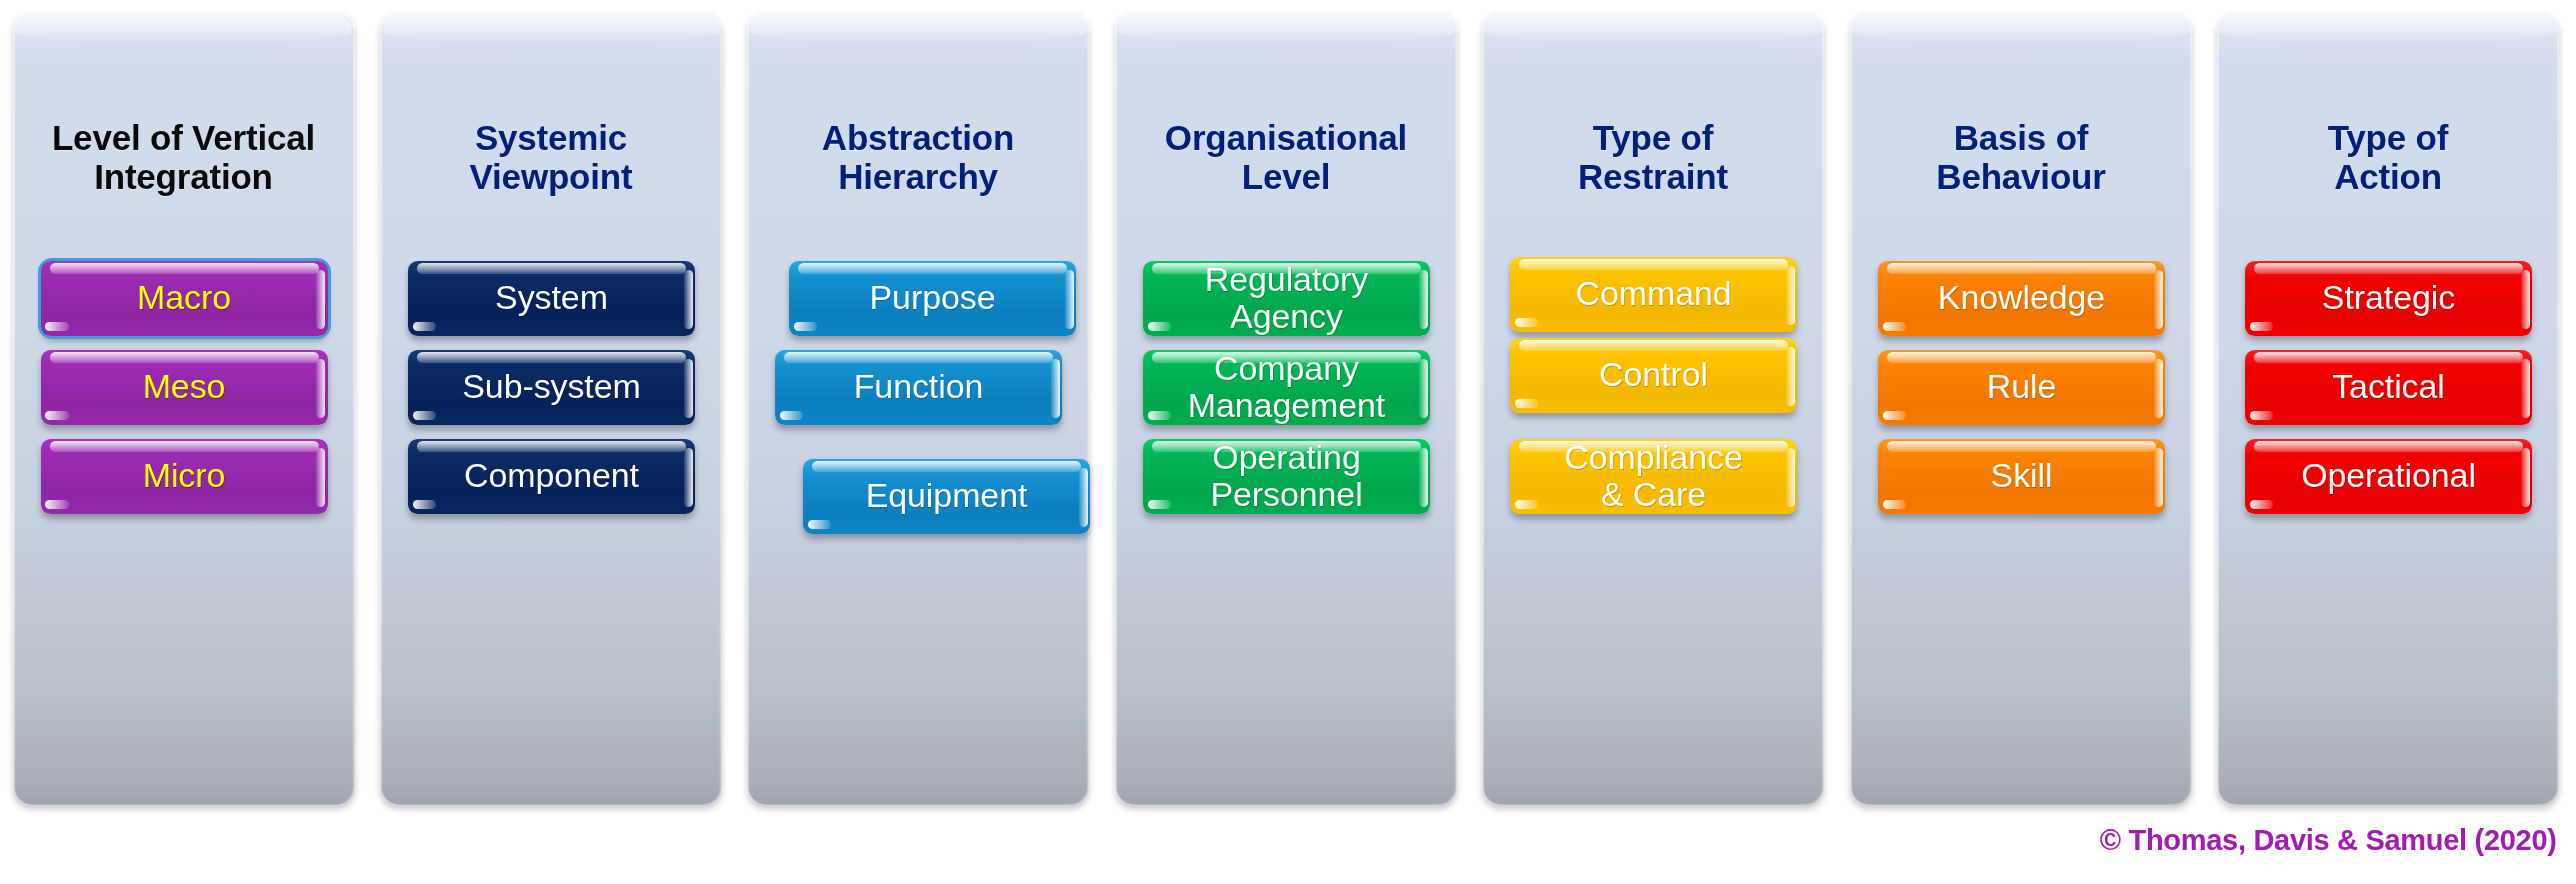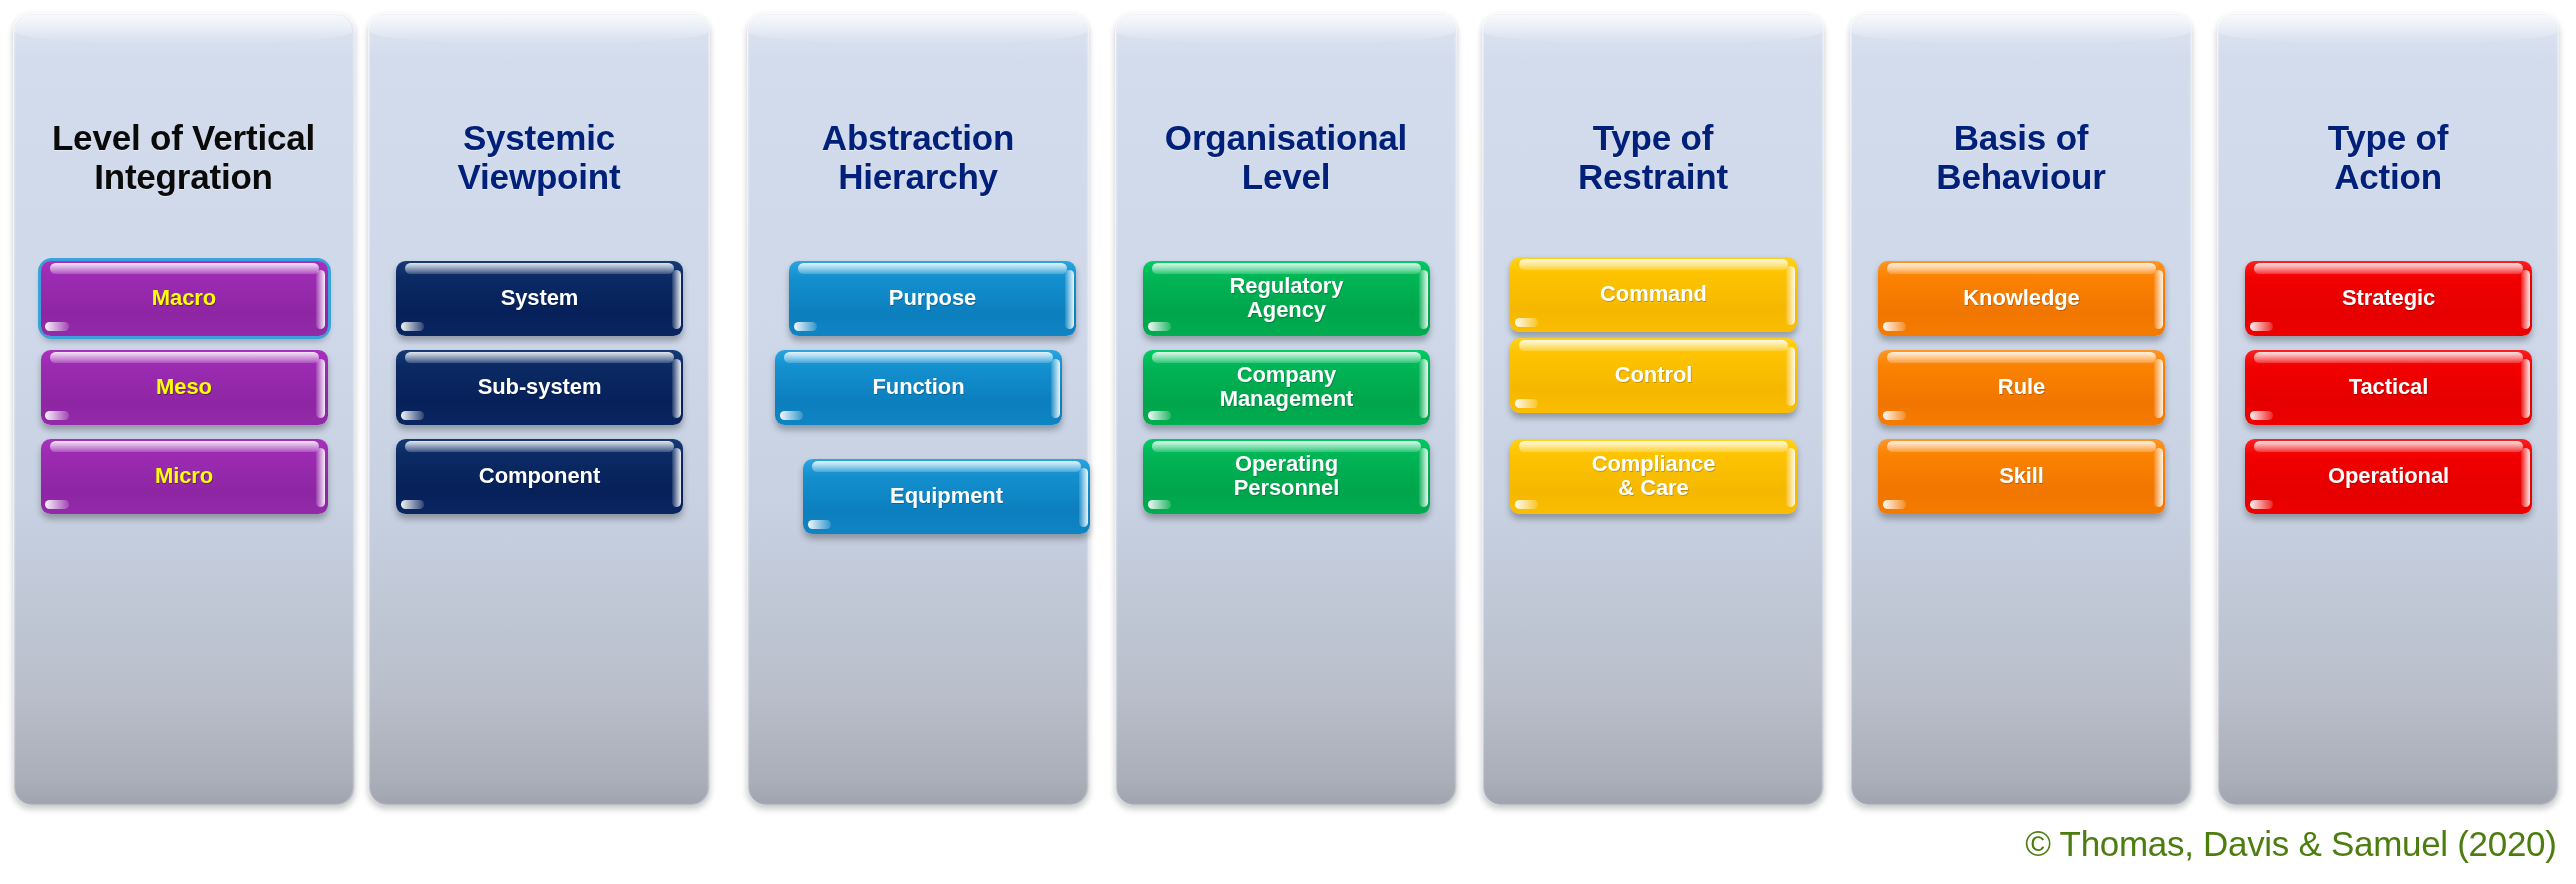--- a/index.html
+++ b/index.html
@@ -117,22 +117,22 @@
     pointer-events:none;
     z-index:3;
   }
   .chip .label{
     position:absolute;
     inset:0;
     display:flex;
     align-items:center;
     justify-content:center;
     text-align:center;
-    font-size:22px;
-    font-weight:bold;
+    font-size:34px;
+    font-weight:normal;
     line-height:1.09;
     letter-spacing:-0.1px;
     white-space:pre-line;
     z-index:4;
     padding:0 8.3px;
     box-sizing:border-box;
   }
   
   .chip.selected{
     outline:3.5px solid #3aa2d8;
@@ -150,23 +150,23 @@
   .c-red    .face{background:linear-gradient(180deg,#fa2020 0%,#f20000 22%,#e60000 70%,#ee0000 100%);}
 
   .t-yellow{color:#ffff00;text-shadow:0.7px 0.7px 0 rgba(0,0,0,.35);}
   .t-white {color:#ffffff;text-shadow:0.7px 0.7px 0 rgba(0,0,0,.22);}
 
   
   #credit{
     position:absolute;
     right:19.4px;
     top:824px;
-    font-size:35px;
-    font-weight:normal;
-    color:#4d7c0f;
+    font-size:29px;
+    font-weight:bold;
+    color:#a21caf;
     letter-spacing:-0.3px;
     white-space:nowrap;
   }
 </style>
 </head>
 <body>
 
 <div id="diagram">
 
   <div class="panel" style="left:12.5px;">
@@ -185,21 +185,21 @@
       <div class="label t-yellow">Micro</div>
     </div>
     <div class="chip c-purple" style="top:337px;">
       <div class="face">
           <span class="spark"></span>
         </div>
       <div class="label t-yellow">Meso</div>
     </div>
   </div>
 
-  <div class="panel" style="left:368px;">
+  <div class="panel" style="left:380px;">
     <div class="panel-title">Systemic
 Viewpoint</div>
     <div class="chip c-navy" style="top:248px;">
       <div class="face">
           <span class="spark"></span>
         </div>
       <div class="label t-white">System</div>
     </div>
     <div class="chip c-navy" style="top:337px;">
       <div class="face">

